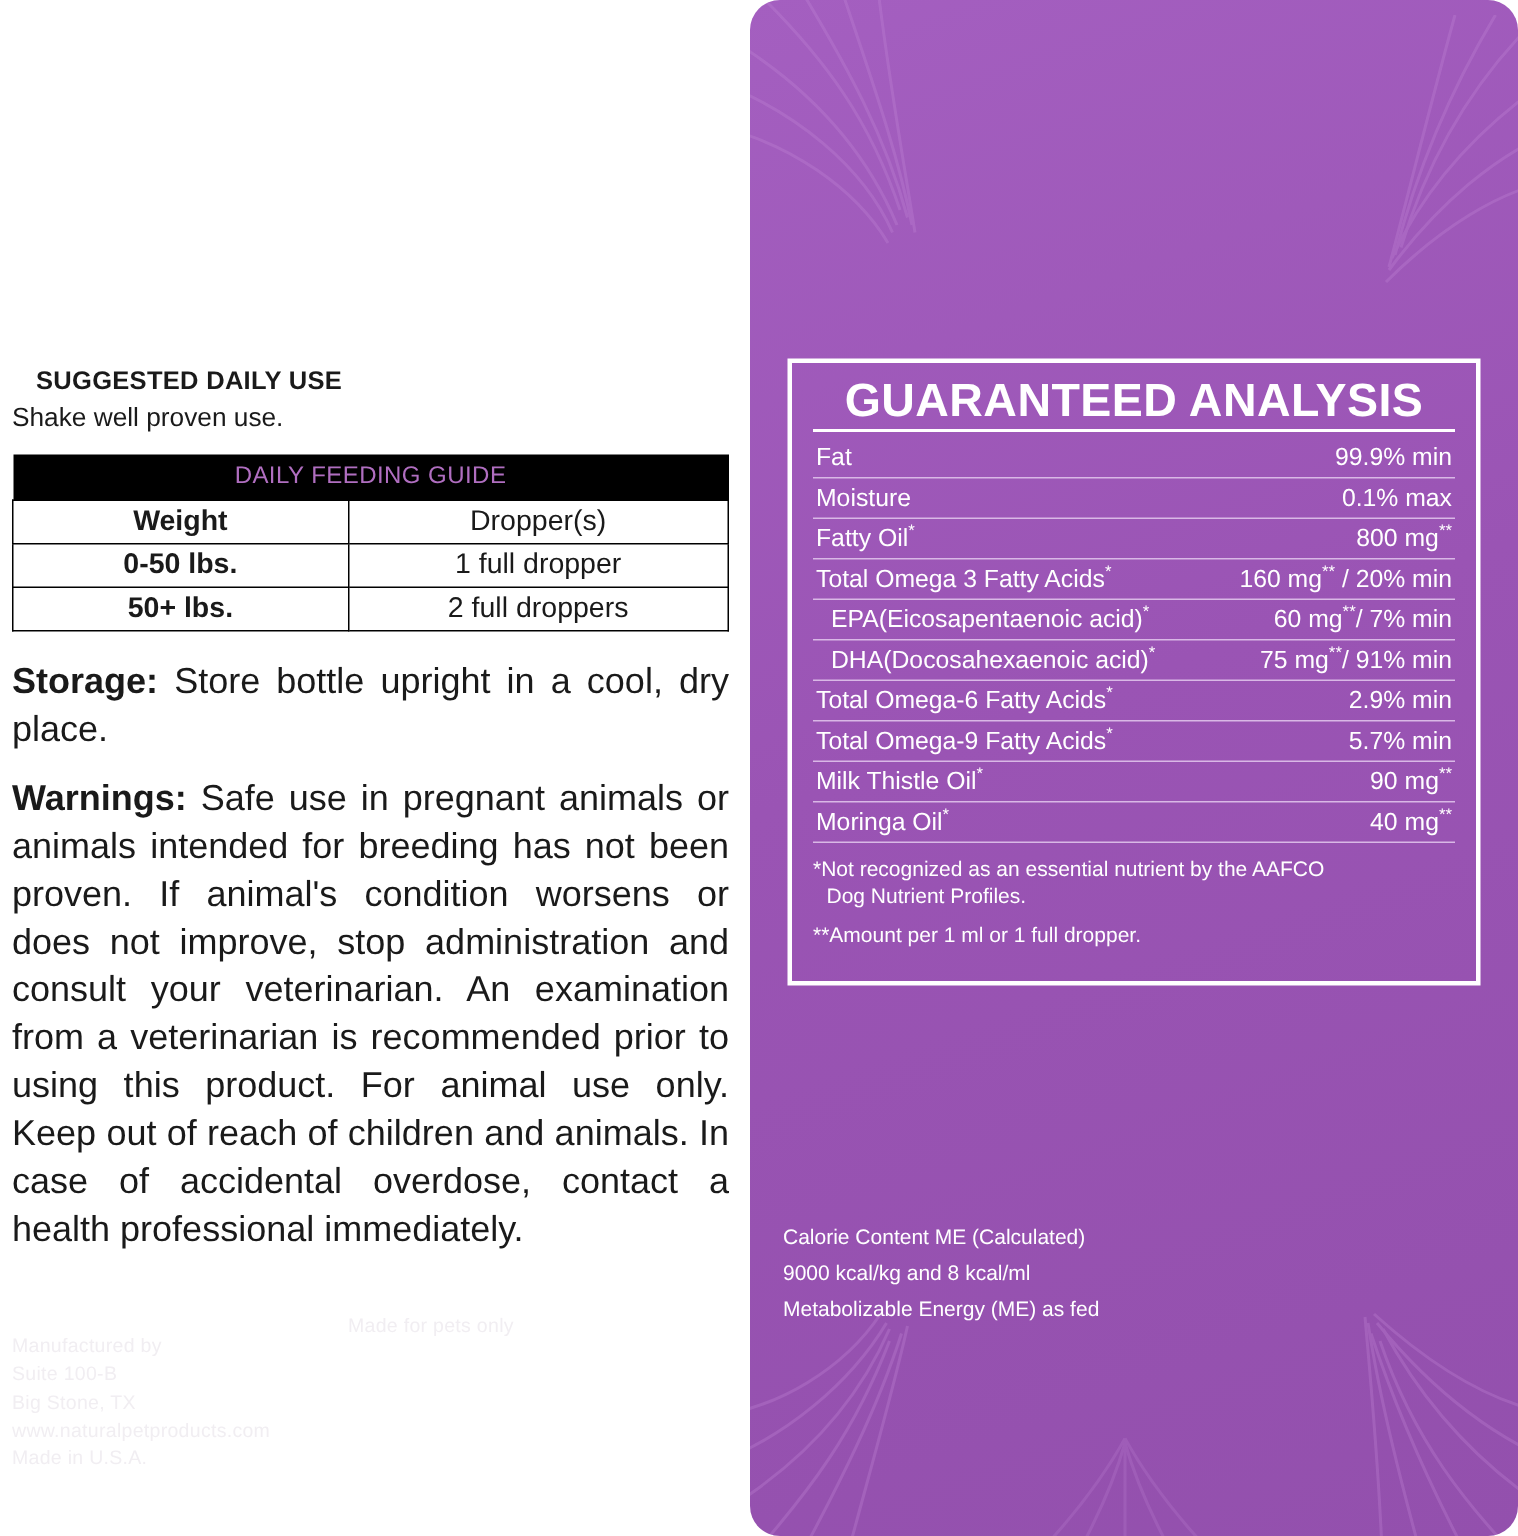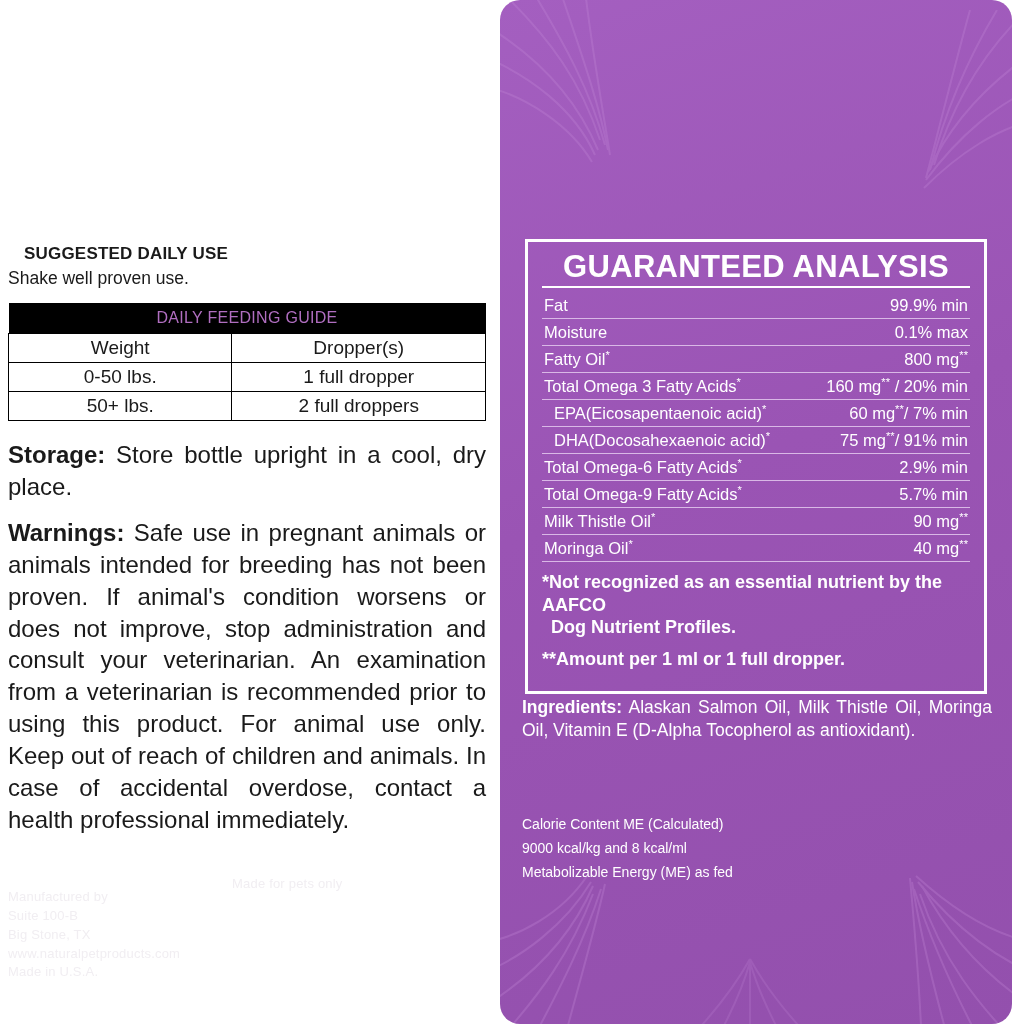--- a/index.html
+++ b/index.html
@@ -58,21 +58,21 @@
     padding: 6px 10px;
     border: none;
   }
   .feeding-table td {
     border: 1px solid #000000;
     font-size: 19px;
     text-align: center;
     padding: 3px 6px;
     color: #1a1a1a;
   }
-  .feeding-table td.col-weight { width: 224px; }
+  .feeding-table td.col-weight { width: 224px; font-weight: bold; }
   .feeding-table td.col-dropper { width: 254px; }
 
   .body-para {
     font-size: 24px;
     line-height: 1.33;
     color: #1a1a1a;
     margin: 0 0 14px 0;
     text-align: justify;
   }
   .body-para b { font-weight: bold; }
@@ -140,24 +140,23 @@
   .ga-table td.name { text-align: left; }
   .ga-table td.val { text-align: right; white-space: nowrap; }
   .ga-table td.indent { padding-left: 12px; }
   sup { font-size: 0.68em; vertical-align: super; line-height: 0; }
 
   .ga-footnotes {
     margin-top: 9px;
   }
   .ga-footnote {
     color: #ffffff;
-    font-size: 18px;
+    font-size: 14px;
     line-height: 1.25;
     margin: 0 0 9px 0;
-    font-weight: bold;
   }
   .ga-footnote .indent-2 { display: block; padding-left: 9px; }
 
   .ingredients {
     position: absolute;
     left: 22px;
     top: 696px;
     width: 470px;
     color: #ffffff;
     font-size: 17.5px;
@@ -334,23 +333,20 @@
 
       <div class="ga-footnotes">
         <p class="ga-footnote">
           <span>*Not recognized as an essential nutrient by the AAFCO</span>
           <span class="indent-2">Dog Nutrient Profiles.</span>
         </p>
         <p class="ga-footnote">**Amount per 1 ml or 1 full dropper.</p>
       </div>
     </div>
 
-    <div class="ingredients">
-      <b>Ingredients:</b><span> Alaskan Salmon Oil, Milk Thistle Oil, Moringa Oil, Vitamin E (D-Alpha Tocopherol as antioxidant).</span>
-    </div>
 
     <div class="calorie">
       <div>Calorie Content ME (Calculated)</div>
       <div>9000 kcal/kg and 8 kcal/ml</div>
       <div>Metabolizable Energy (ME) as fed</div>
     </div>
 
   </div>
 </div>
 

